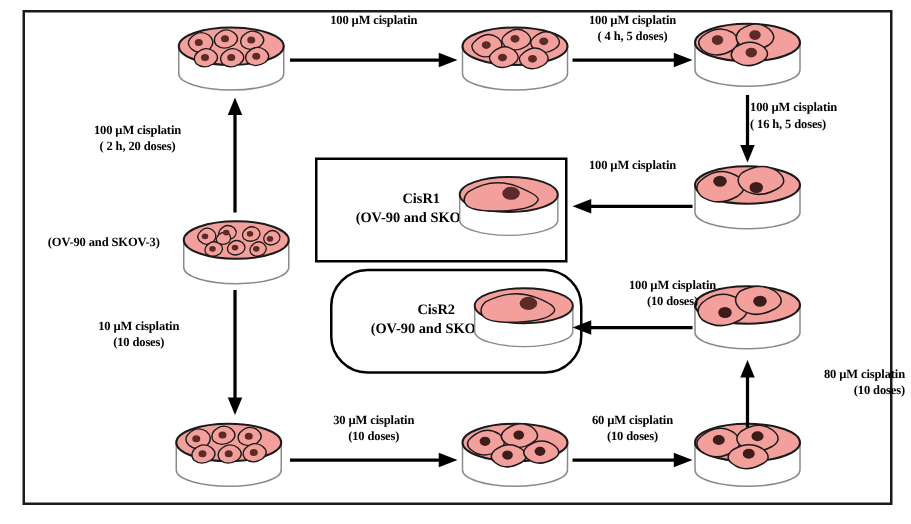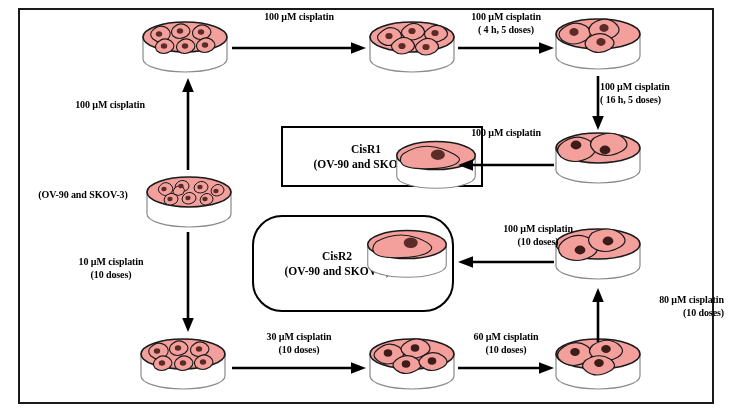--- a/index.html
+++ b/index.html
@@ -248,36 +248,36 @@
         <path d="M34 28 q13-8 24-1 q9 7 0 12 q-14 8-24 0 q-7-5 0-11z"></path>
       </g>
       <g fill="#3d1d1a">
         <ellipse cx="23" cy="20" rx="4.8" ry="4"></ellipse>
         <ellipse cx="54" cy="17" rx="4.8" ry="4"></ellipse>
         <ellipse cx="47" cy="31" rx="4.8" ry="4"></ellipse>
       </g>
     </svg>
   </div>
 
-  <div class="resbox" style="left:252px; top:126px; width:202px; height:61px;margin-left:29px;">
+  <div class="resbox" style="left:252px; top:126px; width:202px; height:84px;">
     <div class="boxlabel">
       <span>CisR1</span><br>
       <span>(OV-90 and SKOV-3)</span>
     </div>
     <div class="dish" style="left:110px; top:6px; width:86px; height:60px;">
       <svg viewBox="0 0 92 62">
         <path d="M4 22 L4 44 A42 13 0 0 0 88 44 L88 22 Z" fill="#ffffff" stroke="#8a8a8a" stroke-width="1.2"></path>
         <ellipse cx="46" cy="22" rx="42" ry="15" fill="#f3a09d" stroke="#1a1a1a" stroke-width="1.6"></ellipse>
         <path d="M11 20 q20-13 42-5 q20 8 18 12 q-4 8-30 9 q-28 1-32-6 q-3-5 2-10z" fill="#f3a09d" stroke="#1a1a1a" stroke-width="1.2"></path>
         <ellipse cx="48" cy="21" rx="7.5" ry="5.6" fill="#5a2b27"></ellipse>
       </svg>
     </div>
   </div>
 
-  <div class="resbox" style="left:252px; top:215px; width:202px; height:97px;border-radius:30px;">
+  <div class="resbox" style="left:264px; top:215px; width:202px; height:84px;border-radius:30px;">
     <div class="boxlabel">
       <span>CisR2</span><br>
       <span>(OV-90 and SKOV-3)</span>
     </div>
     <div class="dish" style="left:110px; top:6px; width:86px; height:60px;">
       <svg viewBox="0 0 92 62">
         <path d="M4 22 L4 44 A42 13 0 0 0 88 44 L88 22 Z" fill="#ffffff" stroke="#8a8a8a" stroke-width="1.2"></path>
         <ellipse cx="46" cy="22" rx="42" ry="15" fill="#f3a09d" stroke="#1a1a1a" stroke-width="1.6"></ellipse>
         <path d="M13 19 q22-12 44-4 q18 7 15 12 q-5 8-32 9 q-27 1-30-7 q-2-5 3-10z" fill="#f3a09d" stroke="#1a1a1a" stroke-width="1.2"></path>
         <ellipse cx="50" cy="20" rx="7.5" ry="5.6" fill="#5a2b27"></ellipse>
@@ -350,20 +350,21 @@
 
   <div class="arrow" style="left:588px; top:288px;">
     <svg width="20" height="54" viewBox="0 0 20 54">
       <line x1="10" y1="54" x2="10" y2="12" stroke="#000" stroke-width="2.6"></line>
       <polygon points="10,0 4.2,14 15.8,14" fill="#000"></polygon>
     </svg>
   </div>
 
   <div class="lbl" style="left:30px; top:98px; width:160px;">
     <div>100 µM cisplatin</div>
+    <div>( 2 h, 20 doses)</div>
   </div>
 
   <div class="lbl" style="left:219px; top:10px; width:160px;">
     <div>100 µM cisplatin</div>
   </div>
 
   <div class="lbl" style="left:426px; top:10px; width:160px;">
     <div>100 µM cisplatin</div>
     <div>( 4 h, 5 doses)</div>
   </div>

